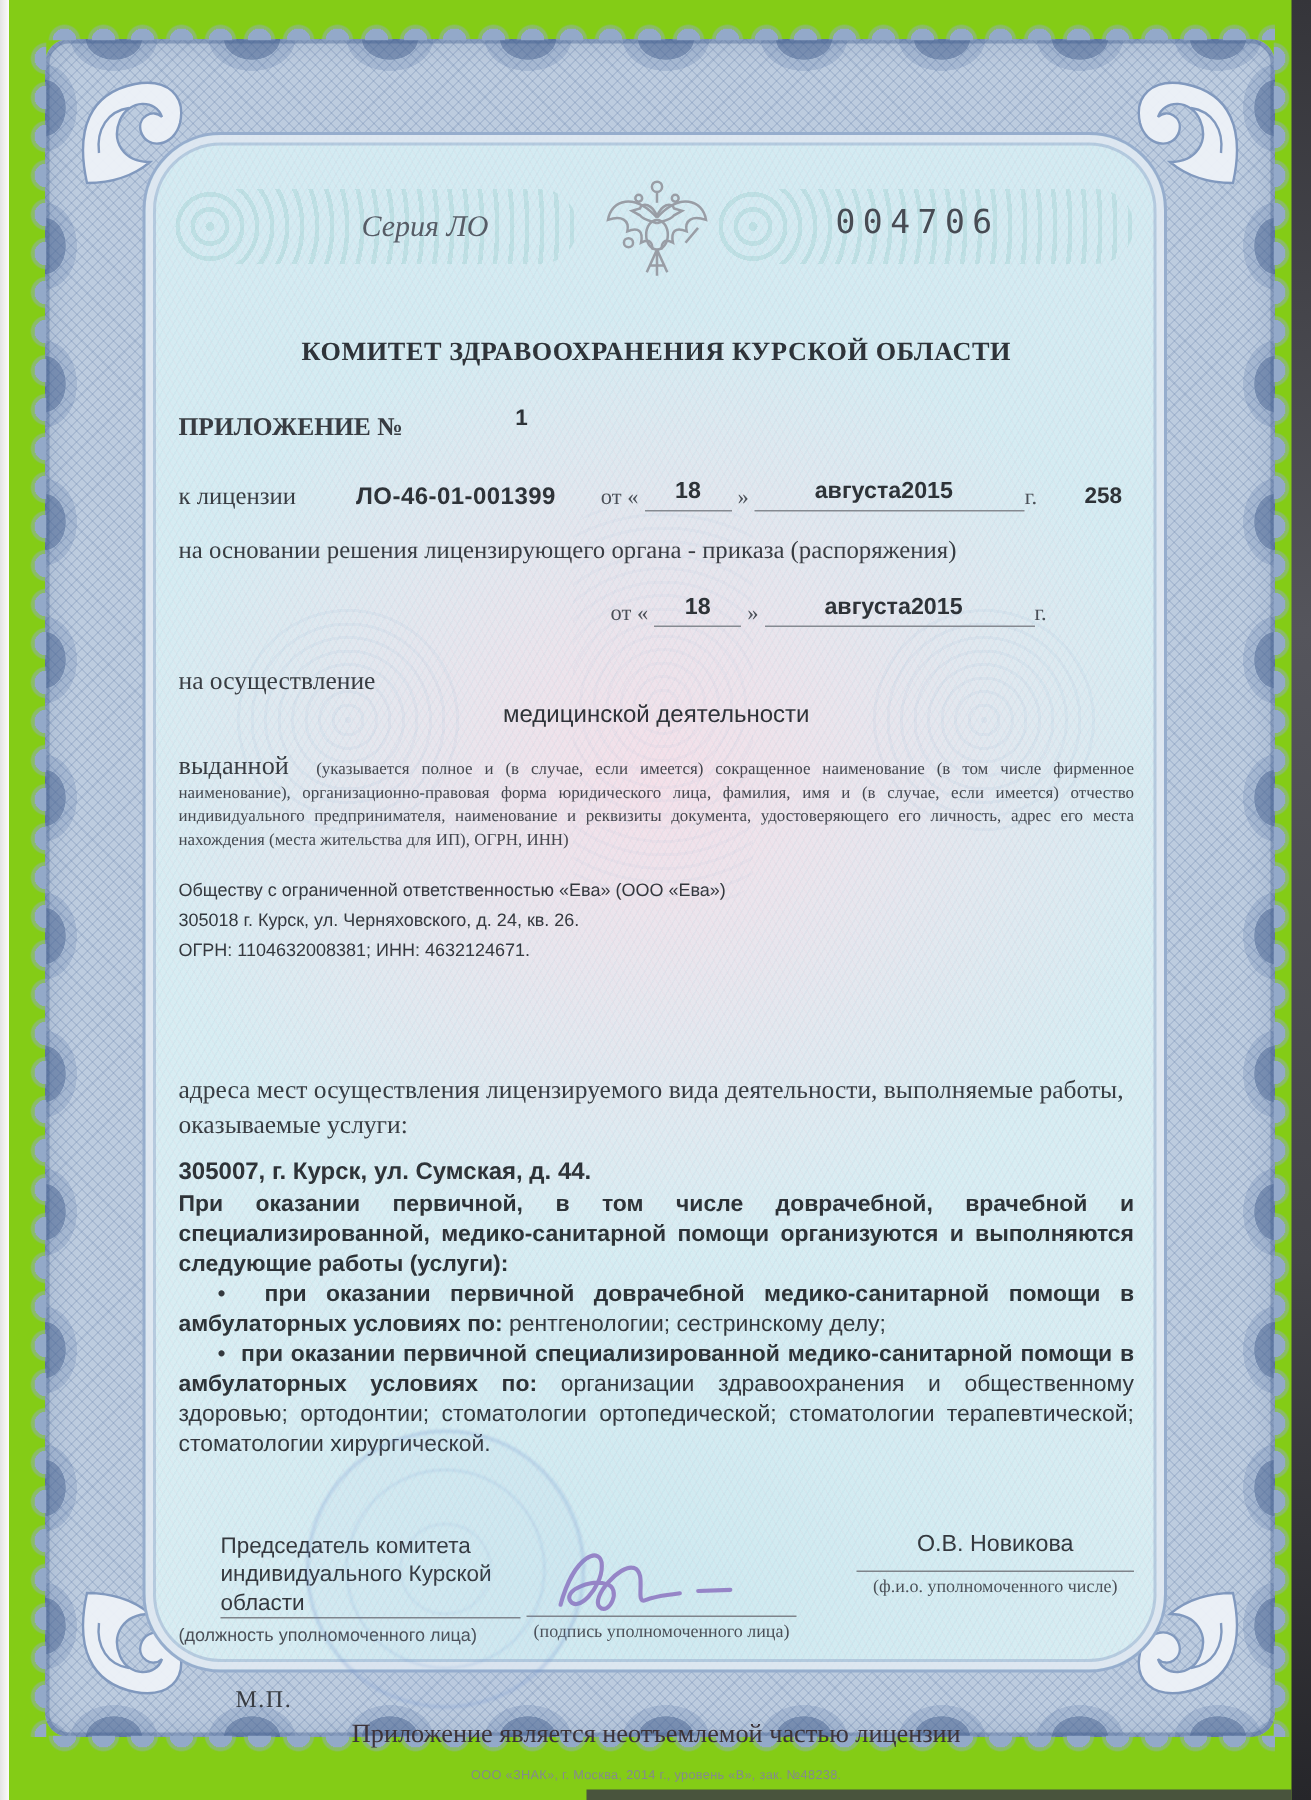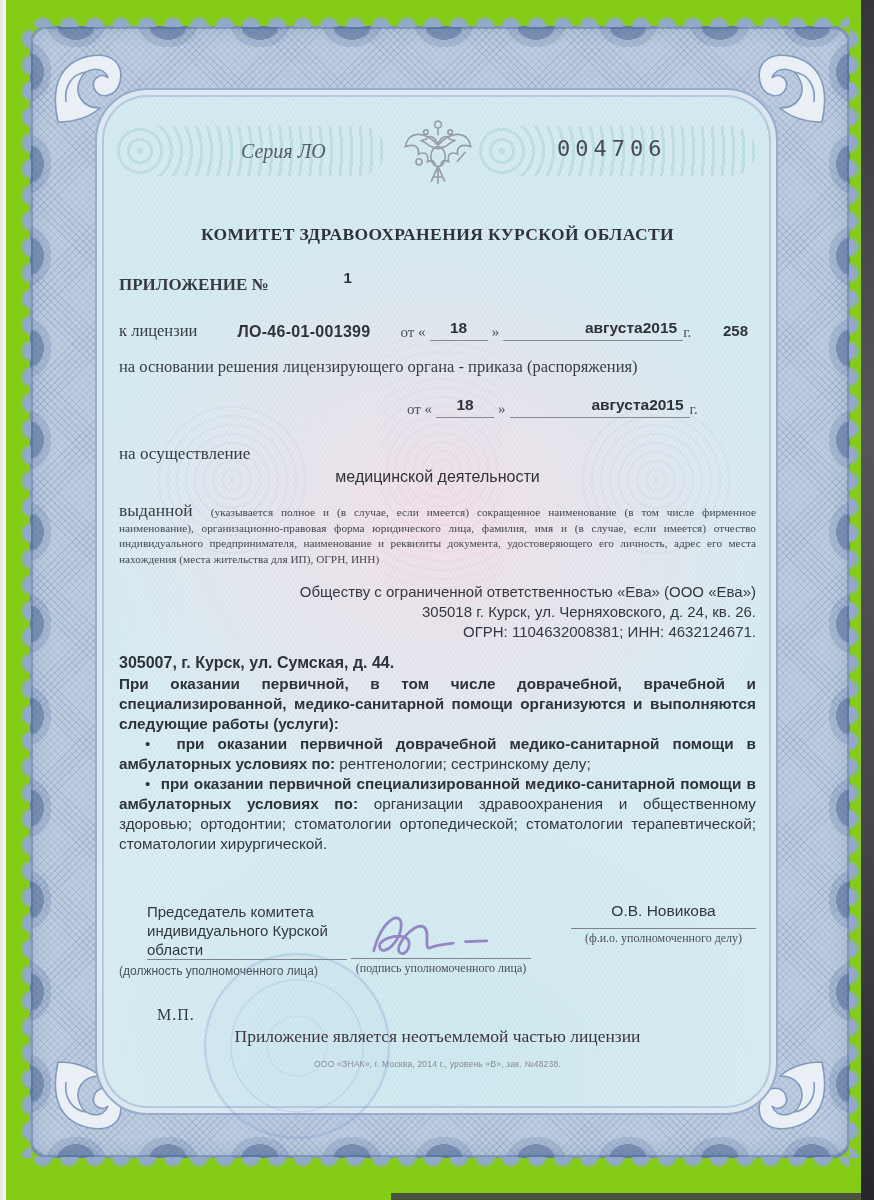--- a/index.html
+++ b/index.html
@@ -70,31 +70,31 @@
   .annex{margin-top:30px;font-weight:bold;font-size:17px;}
   .annex .num{display:inline-block;margin-left:75px;transform:translateY(-7px);
      font-family:"Liberation Sans",sans-serif;font-size:15px;color:#2e3338;}
   .typed{font-family:"Liberation Sans",sans-serif;font-weight:bold;color:#2e3338;}
   .licline{margin-top:26px;font-size:16.5px;display:flex;align-items:flex-end;}
   .licline .lic{margin-left:40px;font-size:16px;letter-spacing:.3px;}
   .dategrp{display:flex;align-items:flex-end;font-size:15px;color:#4a4f57;}
   .fld{display:inline-block;border-bottom:1px solid #858a91;text-align:center;position:relative;}
   .fld .v{position:relative;top:-3px;font-size:15.5px;}
   .fld.day{width:58px;margin:0 4px;}
-  .fld.my{width:168px;margin-left:4px;display:inline-flex;justify-content:flex-end;padding:0 6px;}
+  .fld.my{width:168px;margin-left:4px;display:inline-flex;justify-content:flex-start;padding:0 6px;}
   .pagenum{position:absolute;right:8px;top:232px;font-size:15px;}
   .basis{margin-top:16px;font-size:16.5px;}
   .dateline2{margin-top:22px;padding-left:288px;}
   .carrying{margin-top:26px;font-size:17px;}
   .actname{text-align:center;margin-top:4px;font-family:"Liberation Sans",sans-serif;
      font-weight:normal;font-size:16px;color:#2e3338;}
   .grantee{margin-top:16px;text-align:justify;line-height:13.5px;}
   .grantee .lead{font-size:17.5px;line-height:17px;}
   .grantee .hint{font-size:11.3px;color:#43474e;}
-  .orgline{font-family:"Liberation Sans",sans-serif;font-size:15px;color:#34383e;line-height:20px;text-align:right;}
+  .orgline{font-family:"Liberation Sans",sans-serif;font-size:12px;color:#34383e;line-height:20px;}
   .orgline.first{margin-top:3px;}
   .addr-intro{margin-top:72px;font-size:17px;line-height:23px;}
   .site{margin-top:12px;font-family:"Liberation Sans",sans-serif;font-weight:bold;font-size:16px;color:#2e3338;}
   .svc-intro{margin-top:2px;font-family:"Liberation Sans",sans-serif;font-weight:bold;font-size:15.3px;
      color:#2e3338;text-align:justify;line-height:20px;}
   .svc{font-family:"Liberation Sans",sans-serif;font-size:15.3px;color:#34383e;text-align:justify;
      line-height:20px;margin:0;text-indent:26px;}
   .svc b{color:#2e3338;}
   .sigrow{position:relative;height:78px;margin-top:48px;}
   .sigcol-l{position:absolute;left:0;top:0;width:228px;font-family:"Liberation Sans",sans-serif;
@@ -214,20 +214,21 @@
       </div>
 
       <div class="carrying">на осуществление</div>
       <div class="actname">медицинской деятельности</div>
 
       <p class="grantee"><span class="lead">выданной</span>&nbsp;&nbsp;<span class="hint">(указывается полное и (в случае, если имеется) сокращенное наименование (в том числе фирменное наименование), организационно-правовая форма юридического лица, фамилия, имя и (в случае, если имеется) отчество индивидуального предпринимателя, наименование и реквизиты документа, удостоверяющего его личность, адрес его места нахождения (места жительства для ИП), ОГРН, ИНН)</span></p>
       <div class="orgline first">Обществу с ограниченной ответственностью «Ева» (ООО «Ева»)</div>
       <div class="orgline">305018 г. Курск,  ул. Черняховского, д. 24, кв. 26.</div>
       <div class="orgline">ОГРН: 1104632008381; ИНН: 4632124671.</div>
 
+      <div class="addr-intro">адреса мест осуществления лицензируемого вида деятельности, выполняемые работы, оказываемые услуги:</div>
       <div class="site">305007, г. Курск, ул. Сумская, д. 44.</div>
       <div class="svc-intro">При оказании первичной, в том числе доврачебной, врачебной и специализированной, медико-санитарной помощи организуются и выполняются следующие работы (услуги):</div>
 
       <p class="svc"><span>•</span>&nbsp;&nbsp;<b>при оказании первичной доврачебной медико-санитарной помощи в амбулаторных условиях по:</b> <span>рентгенологии; сестринскому делу;</span></p>
       <p class="svc"><span>•</span>&nbsp;&nbsp;<b>при оказании первичной специализированной медико-санитарной помощи в амбулаторных условиях по:</b> <span>организации здравоохранения и общественному здоровью; ортодонтии; стоматологии ортопедической; стоматологии терапевтической; стоматологии хирургической.</span></p>
 
       <div class="sigrow">
         <div class="sigcol-l">
           <div class="u" style="border:none;margin-left:28px;">
             <div>Председатель комитета</div>
@@ -239,21 +240,21 @@
         <div class="sigcol-m">
           <div class="u" style="height:56px;">
             <svg class="sigimg" width="160" height="52" viewBox="0 0 100 34">
               <path d="M6 28 C12 6 24 2 24 11 C24 21 13 32 10 26 C8 21 20 17 26 19 C33 21 27 33 23 29 C19 25 32 10 38 12 C44 14 38 28 43 26 C48 24 52 24 58 23 M66 22 L80 21.5" fill="none" stroke="#8f7ac2" stroke-width="1.8" stroke-linecap="round" opacity=".9"></path>
             </svg>
           </div>
           <div class="lbl">(подпись уполномоченного лица)</div>
         </div>
         <div class="sigcol-r">
           <div class="u nm">О.В. Новикова</div>
-          <div class="lbl">(ф.и.о. уполномоченного делу)</div>
+          <div class="lbl">(ф.и.о. уполномоченного числе)</div>
         </div>
       </div>
 
       <div class="mp">М.П.</div>
       <div class="note">Приложение является неотъемлемой частью лицензии</div>
       <div class="printer">ООО «ЗНАК», г. Москва, 2014 г., уровень «В», зак. №48238.</div>
 
       <svg class="stamp" viewBox="0 0 200 200">
         <circle cx="100" cy="100" r="92" fill="rgba(125,160,215,.07)" stroke="rgba(110,145,205,.45)" stroke-width="2.5"></circle>
         <circle cx="100" cy="100" r="66" fill="none" stroke="rgba(110,145,205,.35)" stroke-width="1.5"></circle>

